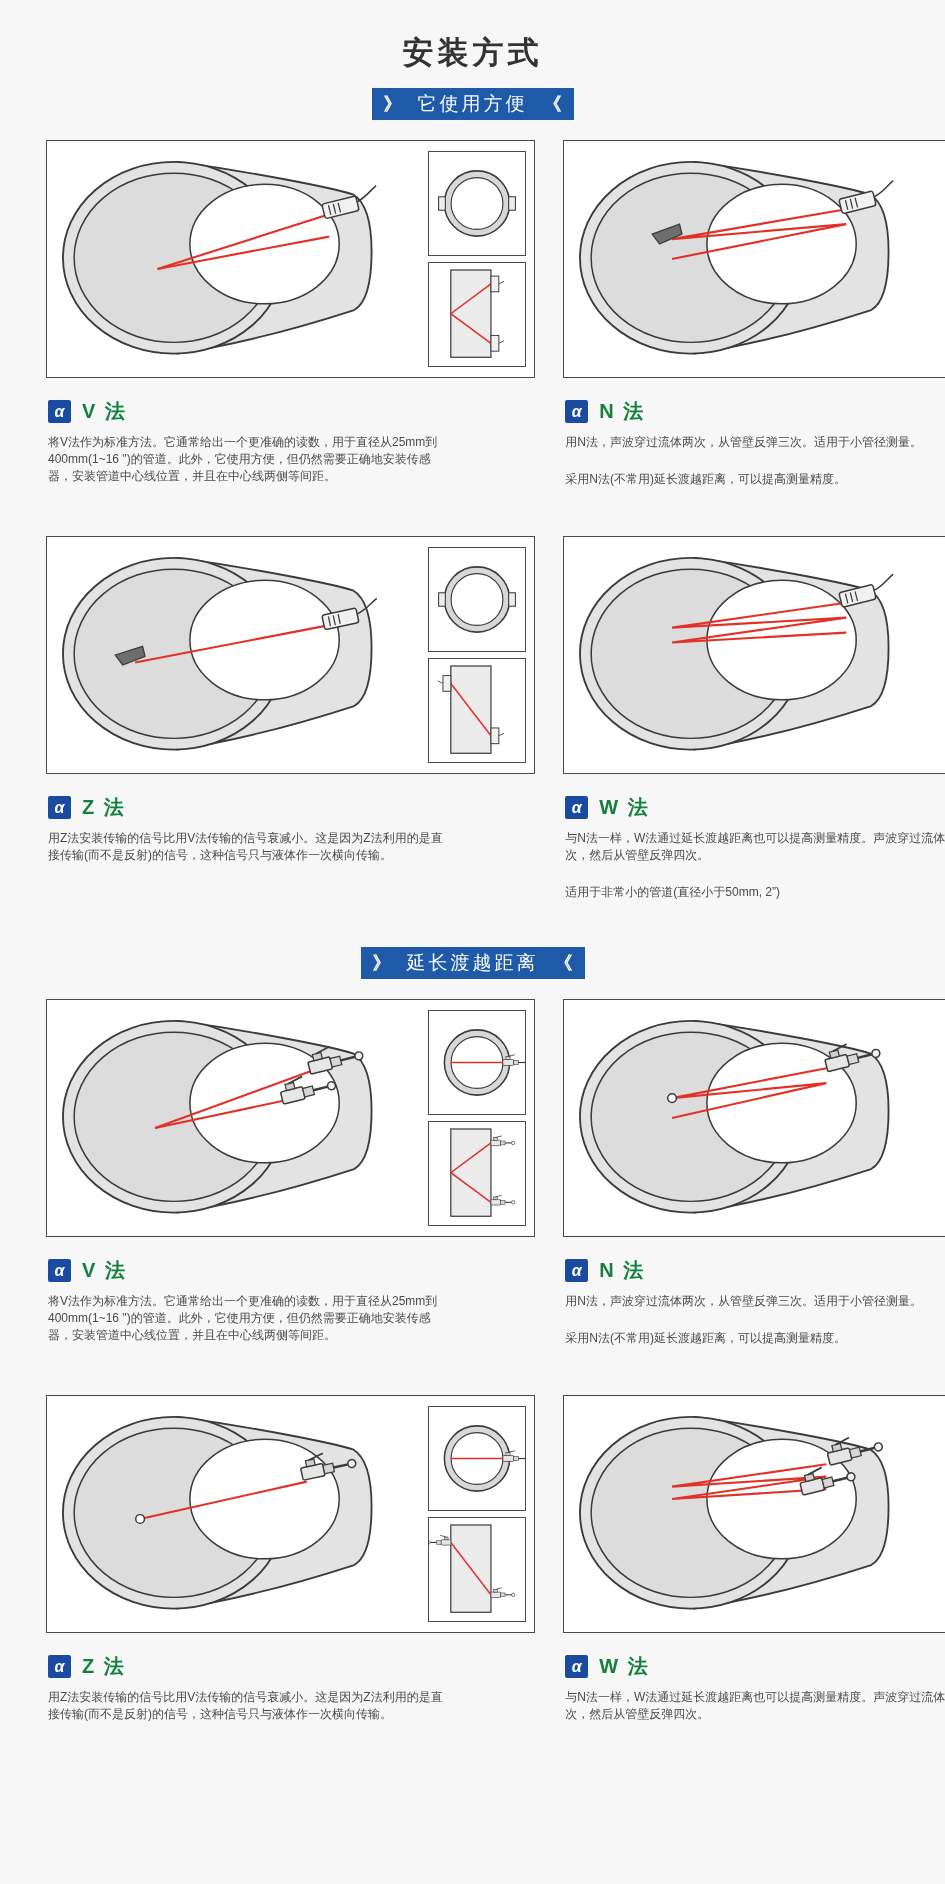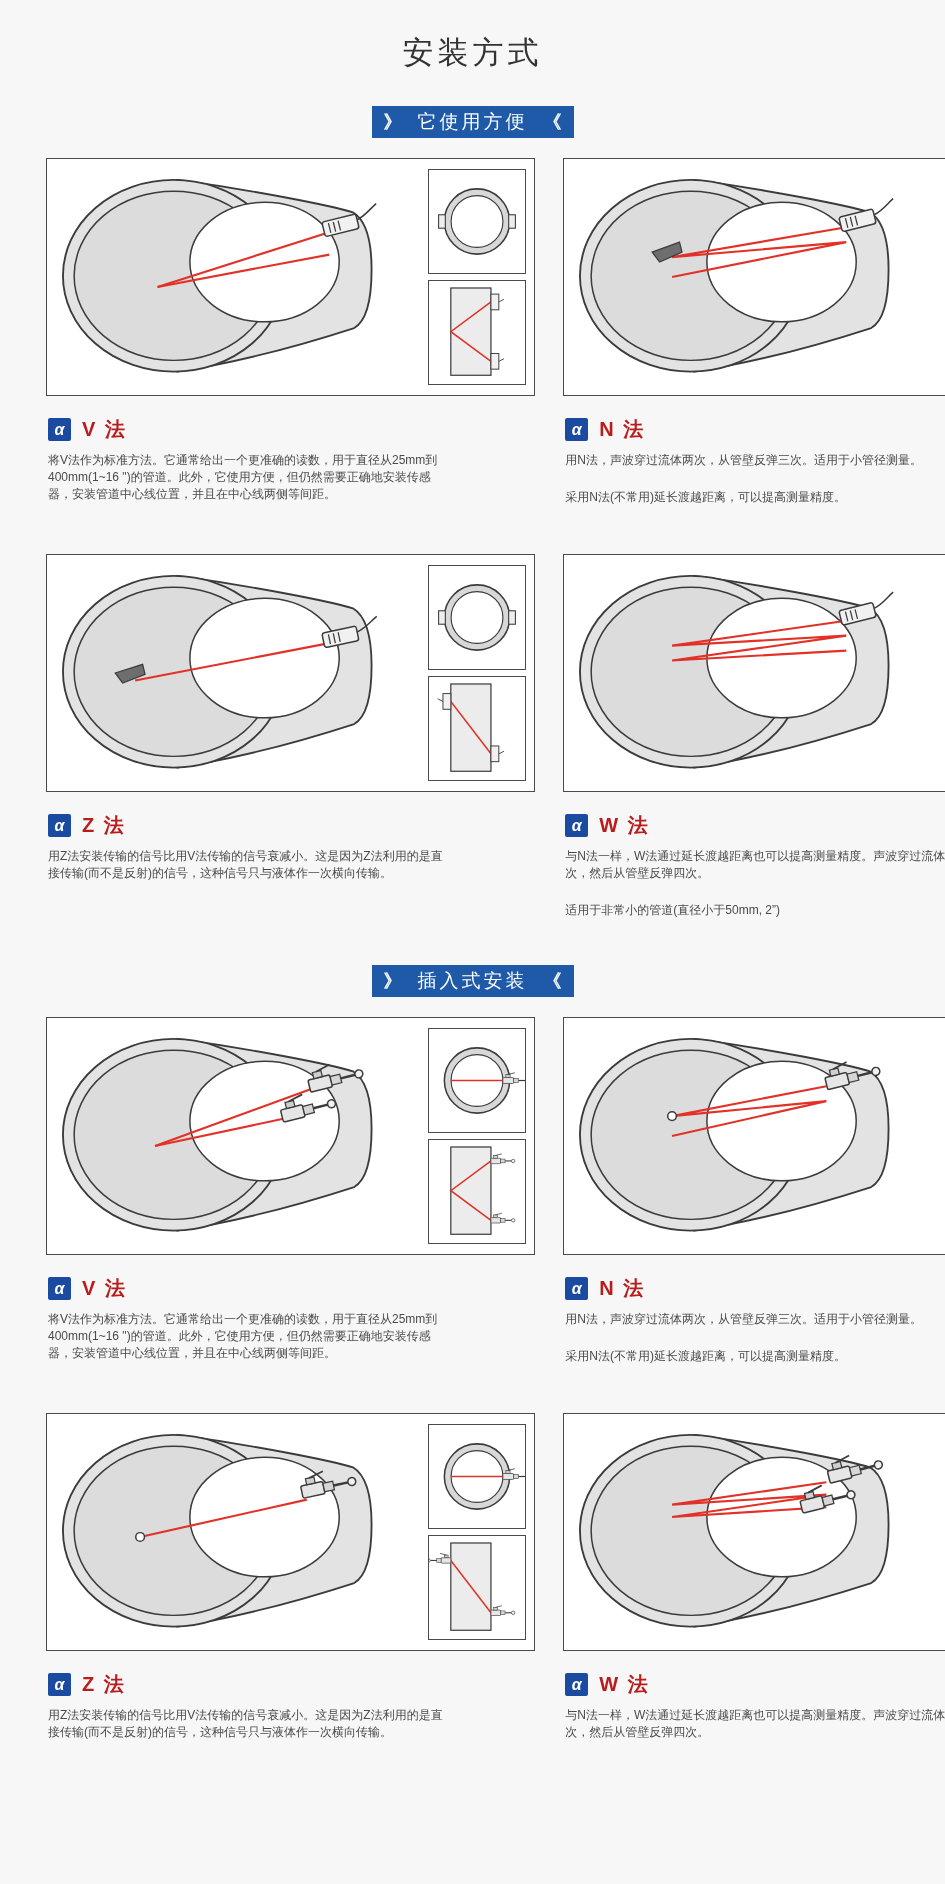--- a/index.html
+++ b/index.html
@@ -1,31 +1,31 @@
 <!DOCTYPE html>
 <html><head>
 <meta charset="utf-8">
 <style>
   html,body{margin:0;padding:0;background:#f7f7f7;}
   body{width:945px;min-height:1884px;font-family:"Liberation Sans","DejaVu Sans",sans-serif;color:#4a4a4a;}
   .page{padding:24px 46px 40px 46px;}
-  .page-title{text-align:center;font-size:31px;font-weight:normal;letter-spacing:4px;color:#333;margin:8px 0 32px 0;}
+  .page-title{text-align:center;font-size:31px;font-weight:bold;letter-spacing:4px;color:#333;margin:8px 0 14px 0;}
   .banner-wrap{display:flex;justify-content:center;margin:6px 0 20px 0;}
   .banner{background:#1e5aa8;color:#fff;height:32px;display:flex;align-items:center;gap:16px;padding:0 12px;font-size:19px;letter-spacing:3px;}
   .chev{font-weight:bold;font-size:18px;letter-spacing:0;}
   .grid{display:grid;grid-template-columns:1fr 1fr;column-gap:28px;row-gap:28px;margin-bottom:6px;}
   .cell{display:flex;flex-direction:column;}
   .diagram-box{border:1.5px solid #4a4a4a;background:#fff;height:238px;display:flex;padding:6px;box-sizing:border-box;}
   .pipe-svg{flex:1;height:100%;}
   .insets{width:102px;display:flex;flex-direction:column;gap:6px;padding:4px 2px;box-sizing:border-box;}
   .inset{flex:1;border:1.5px solid #4a4a4a;background:#fff;display:flex;align-items:center;justify-content:center;overflow:hidden;}
   .inset svg{width:100%;height:100%;}
   .method-header{display:flex;align-items:center;gap:11px;margin:20px 0 9px 2px;}
   .badge{width:23px;height:23px;background:#1b4ba0;color:#fff;display:flex;align-items:center;justify-content:center;font-style:italic;font-weight:bold;font-size:16px;border-radius:2px;flex:0 0 auto;}
-  .method-title{font-size:20px;color:#b91c1c;margin:0;font-weight:bold;letter-spacing:2px;}
+  .method-title{font-size:20px;color:#15803d;margin:0;font-weight:bold;letter-spacing:2px;}
   .body-text{font-size:12px;line-height:1.42;margin:0 2px 20px 2px;max-width:398px;white-space:pre-line;color:#4a4a4a;}
   .section2-gap{margin-top:26px;}
   .defs{position:absolute;width:0;height:0;overflow:hidden;}
   .beam{stroke:#e23127;stroke-width:1.7;fill:none;}
 </style>
 </head>
 <body>
 
 <svg class="defs" aria-hidden="true">
   <defs>
@@ -185,21 +185,21 @@
       </div>
       <p class="body-text">与N法一样，W法通过延长渡越距离也可以提高测量精度。声波穿过流体四次，然后从管壁反弹四次。</p>
       <p class="body-text">适用于非常小的管道(直径小于50mm, 2”)</p>
     </div>
 
   </div>
 
   <div class="banner-wrap section2-gap">
     <div class="banner">
       <span class="chev">》</span>
-      <span>插入式安装</span>
+      <span>延长渡越距离</span>
       <span class="chev">《</span>
     </div>
   </div>
 
   <div class="grid">
 
     <div class="cell">
       <div class="diagram-box">
         <svg class="pipe-svg" viewBox="0 0 300 180">
           <use href="#pipebase"></use>

